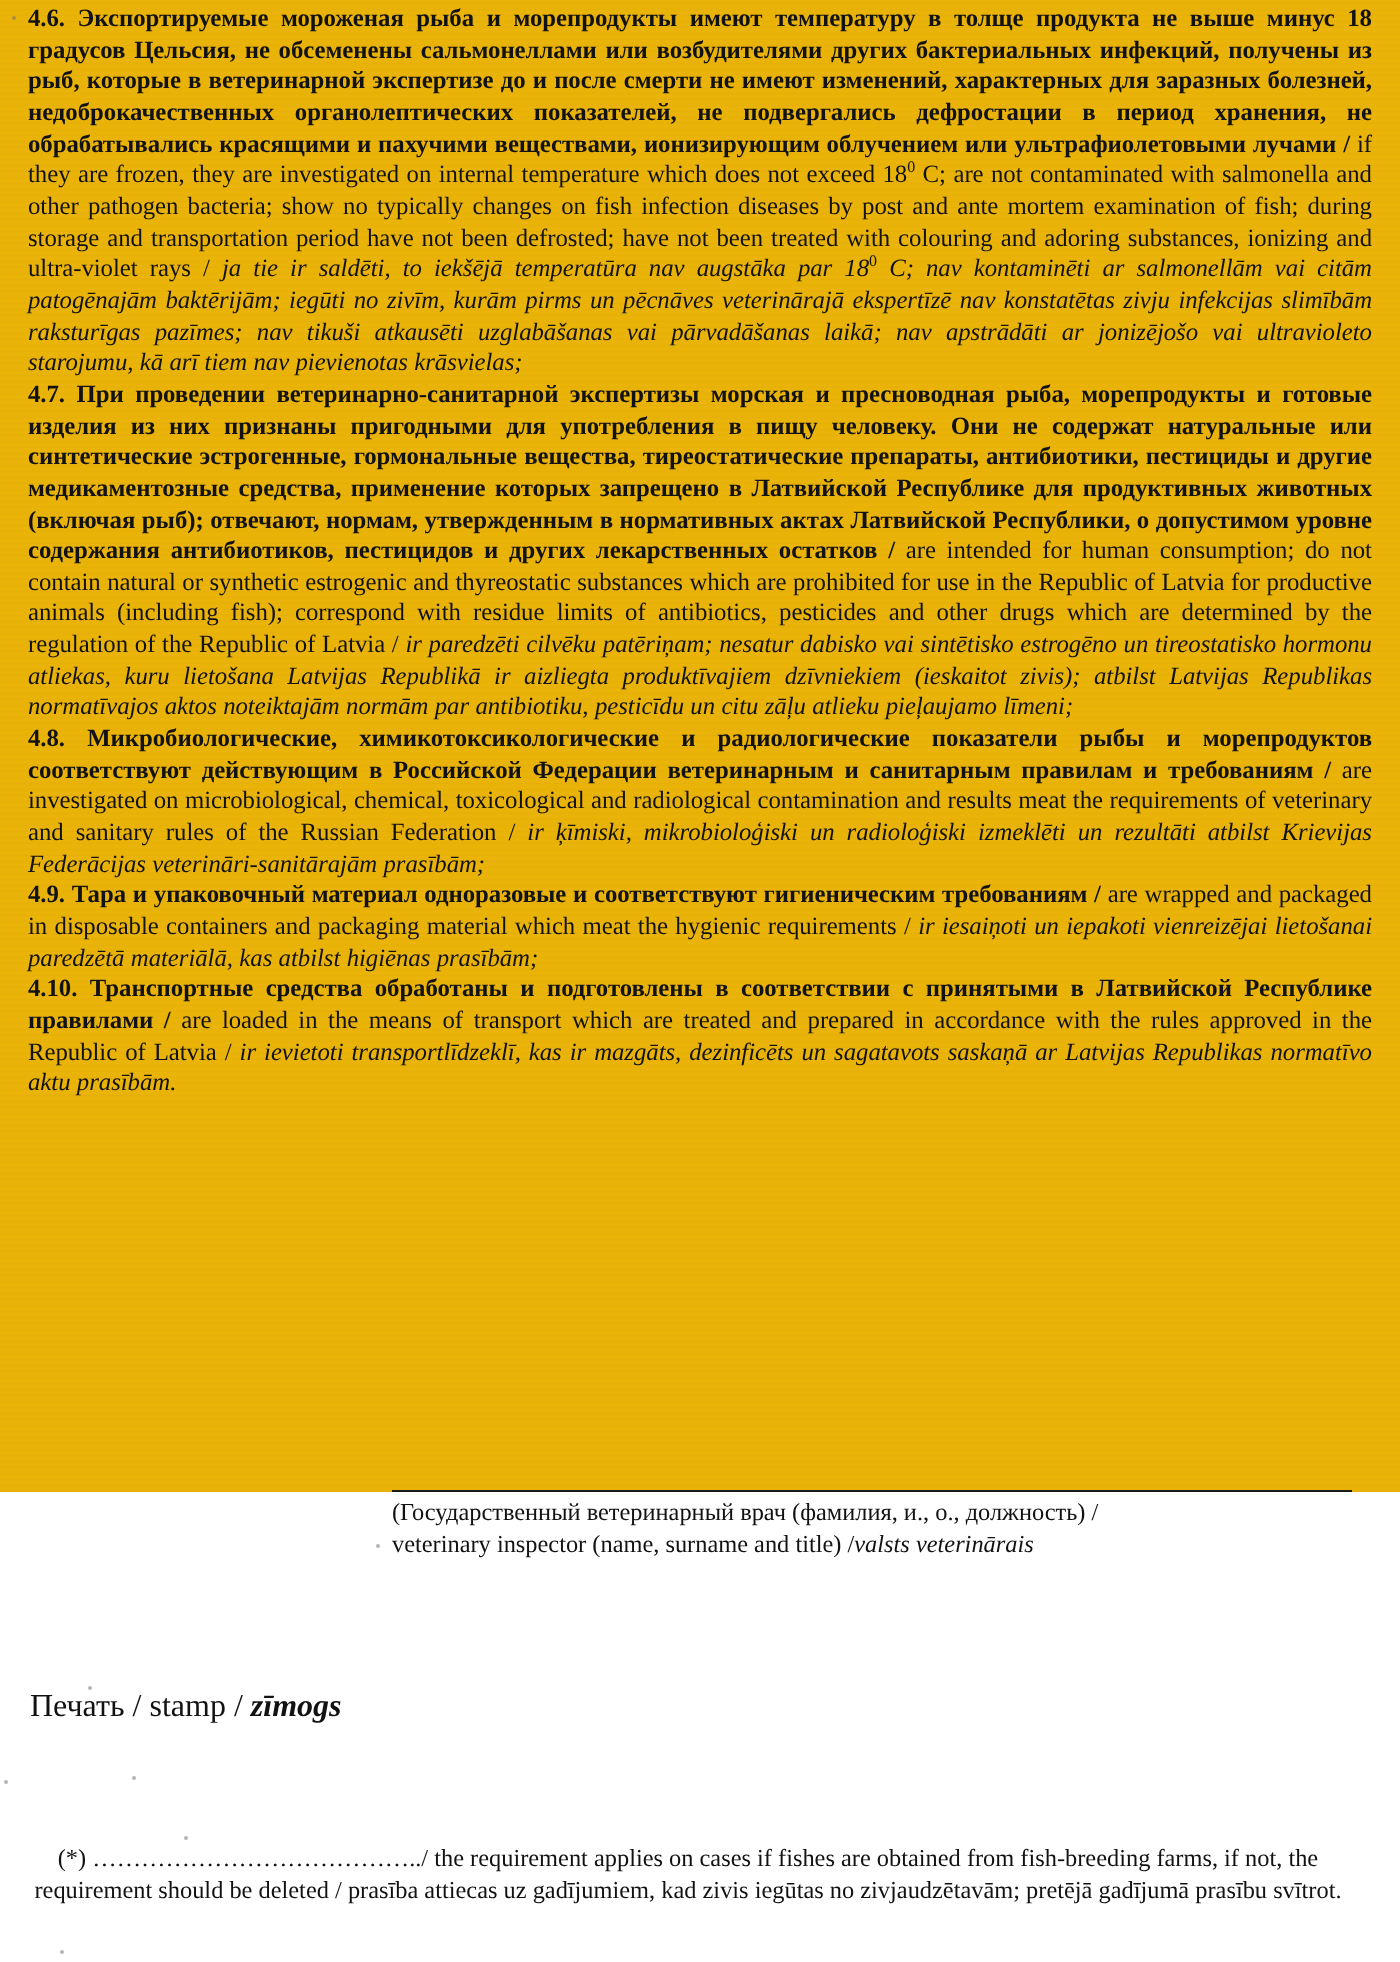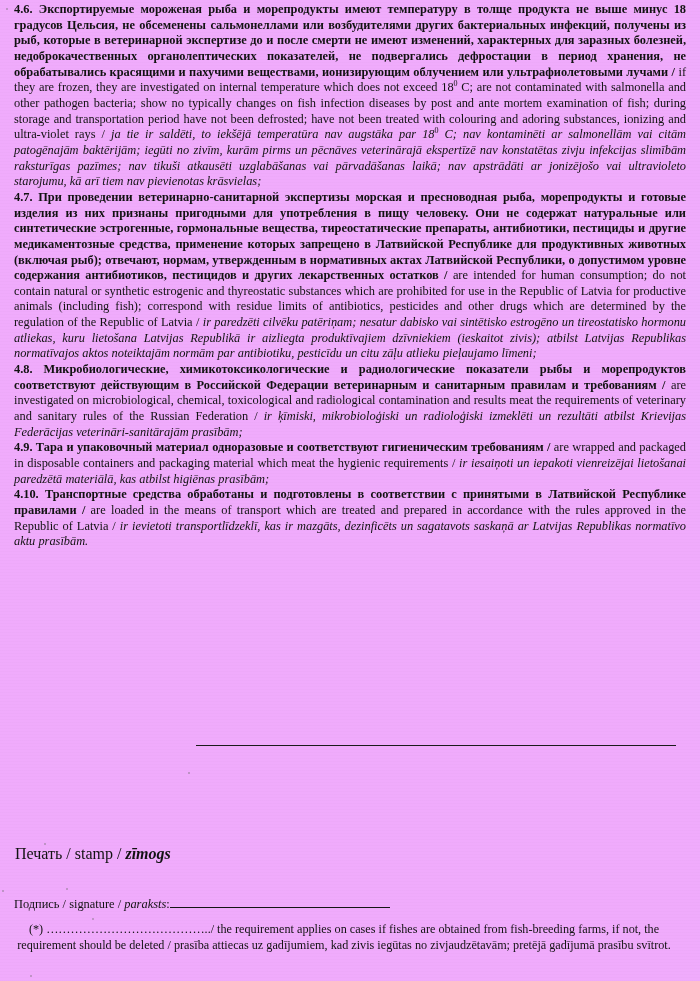--- a/index.html
+++ b/index.html
@@ -15,22 +15,22 @@
     font-family: "Liberation Serif", "DejaVu Serif", serif;
     color: #121212;
     -webkit-font-smoothing: none;
   }
 
   .page {
     position: absolute;
     left: 0;
     top: 0;
     width: 700px;
-    height: 981px;
-    background: #f0abfc;
+    height: 746px;
+    background: #eab308;
   }
 
   
   .clauses {
     position: absolute;
     left: 14px;
     top: 2px;
     width: 672px;
   }
 
@@ -174,26 +174,27 @@
     <p class="clause"><span class="cyr">4.9. Тара и упаковочный материал одноразовые и соответствуют гигиеническим требованиям / </span><span class="eng">are wrapped and packaged in disposable containers and packaging material which meat the hygienic requirements / </span><span class="lav">ir iesaiņoti un iepakoti vienreizējai  lietošanai paredzētā materiālā, kas  atbilst higiēnas prasībām;</span></p>
 
     <p class="clause"><span class="cyr">4.10. Транспортные средства обработаны и подготовлены в соответствии с принятыми в Латвийской Республике правилами / </span><span class="eng">are loaded in the means of transport which are treated and prepared in accordance with the rules approved in the Republic of Latvia / </span><span class="lav">ir ievietoti transportlīdzeklī, kas ir mazgāts, dezinficēts un sagatavots saskaņā ar Latvijas Republikas normatīvo aktu prasībām.</span></p>
 
   </div>
 
 
   <div class="inspector-block">
     <div class="inspector-line"></div>
     <div class="inspector-text">
+      <div>(Государственный ветеринарный врач (фамилия, и., о., должность) /</div>
+      <div><span>veterinary inspector (name, surname and title) /</span><span class="lav">valsts veterinārais</span></div>
     </div>
   </div>
 
   <div class="stamp-row"><span>Печать</span><span> / </span><span>stamp</span><span> / </span><span class="lav">zīmogs</span></div>
 
-  <div class="sign-row"><span>Подпись</span><span> / </span><span>signature</span><span> / </span><span class="lav">paraksts</span><span>:</span><span class="sign-rule"></span></div>
 
   <div class="footnote"><span>(*)</span><span> …………………………………../ </span><span>the requirement applies on cases if fishes are obtained from fish-breeding farms, if not, the requirement should be deleted / </span><span>prasība attiecas uz gadījumiem, kad zivis iegūtas no zivjaudzētavām; pretējā gadījumā prasību svītrot.</span></div>
 
   <div class="grain"></div>
   <div class="speck" style="left:6px;top:8px;width:2px;height:2px;"></div>
   <div class="speck" style="left:188px;top:772px;width:2px;height:2px;"></div>
   <div class="speck" style="left:44px;top:843px;width:2px;height:2px;"></div>
   <div class="speck" style="left:66px;top:888px;width:2px;height:2px;"></div>
   <div class="speck" style="left:2px;top:890px;width:2px;height:2px;"></div>
   <div class="speck" style="left:92px;top:918px;width:2px;height:2px;"></div>

